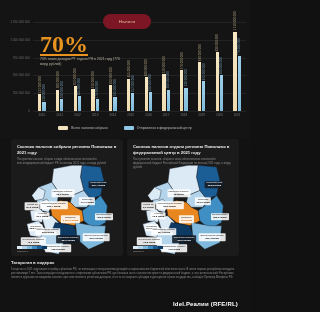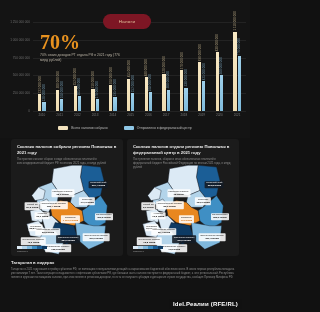--- a/index.html
+++ b/index.html
@@ -46,21 +46,21 @@
   }
   .bar.total .vlabel { color: #a99a79; }
   .bar.fed .vlabel { color: #6d93a8; }
 
   .xaxis { position: absolute; left: 33px; right: 4px; top: 113px; display: flex; }
   .xtick { flex: 1; text-align: center; font-size: 3.1px; color: #7a7a7a; }
 
   .headline { position: absolute; left: 40px; top: 33px; z-index: 6; }
   .headline .big {
     font-family: "Liberation Serif", serif;
-    font-size: 20px; font-weight: 700; color: #e8921f; line-height: .92;
+    font-size: 24px; font-weight: 700; color: #e8921f; line-height: .92; text-decoration: underline;
   }
   .headline .sub {
     margin-top: 2px; font-size: 3.4px; line-height: 1.45; color: #b9b2a4; max-width: 86px;
   }
 
   .legend {
     position: absolute; left: 0; right: 0; top: 126px;
     display: flex; justify-content: center; gap: 16px; align-items: center;
   }
   .legend-item { display: flex; align-items: center; gap: 3px; }

